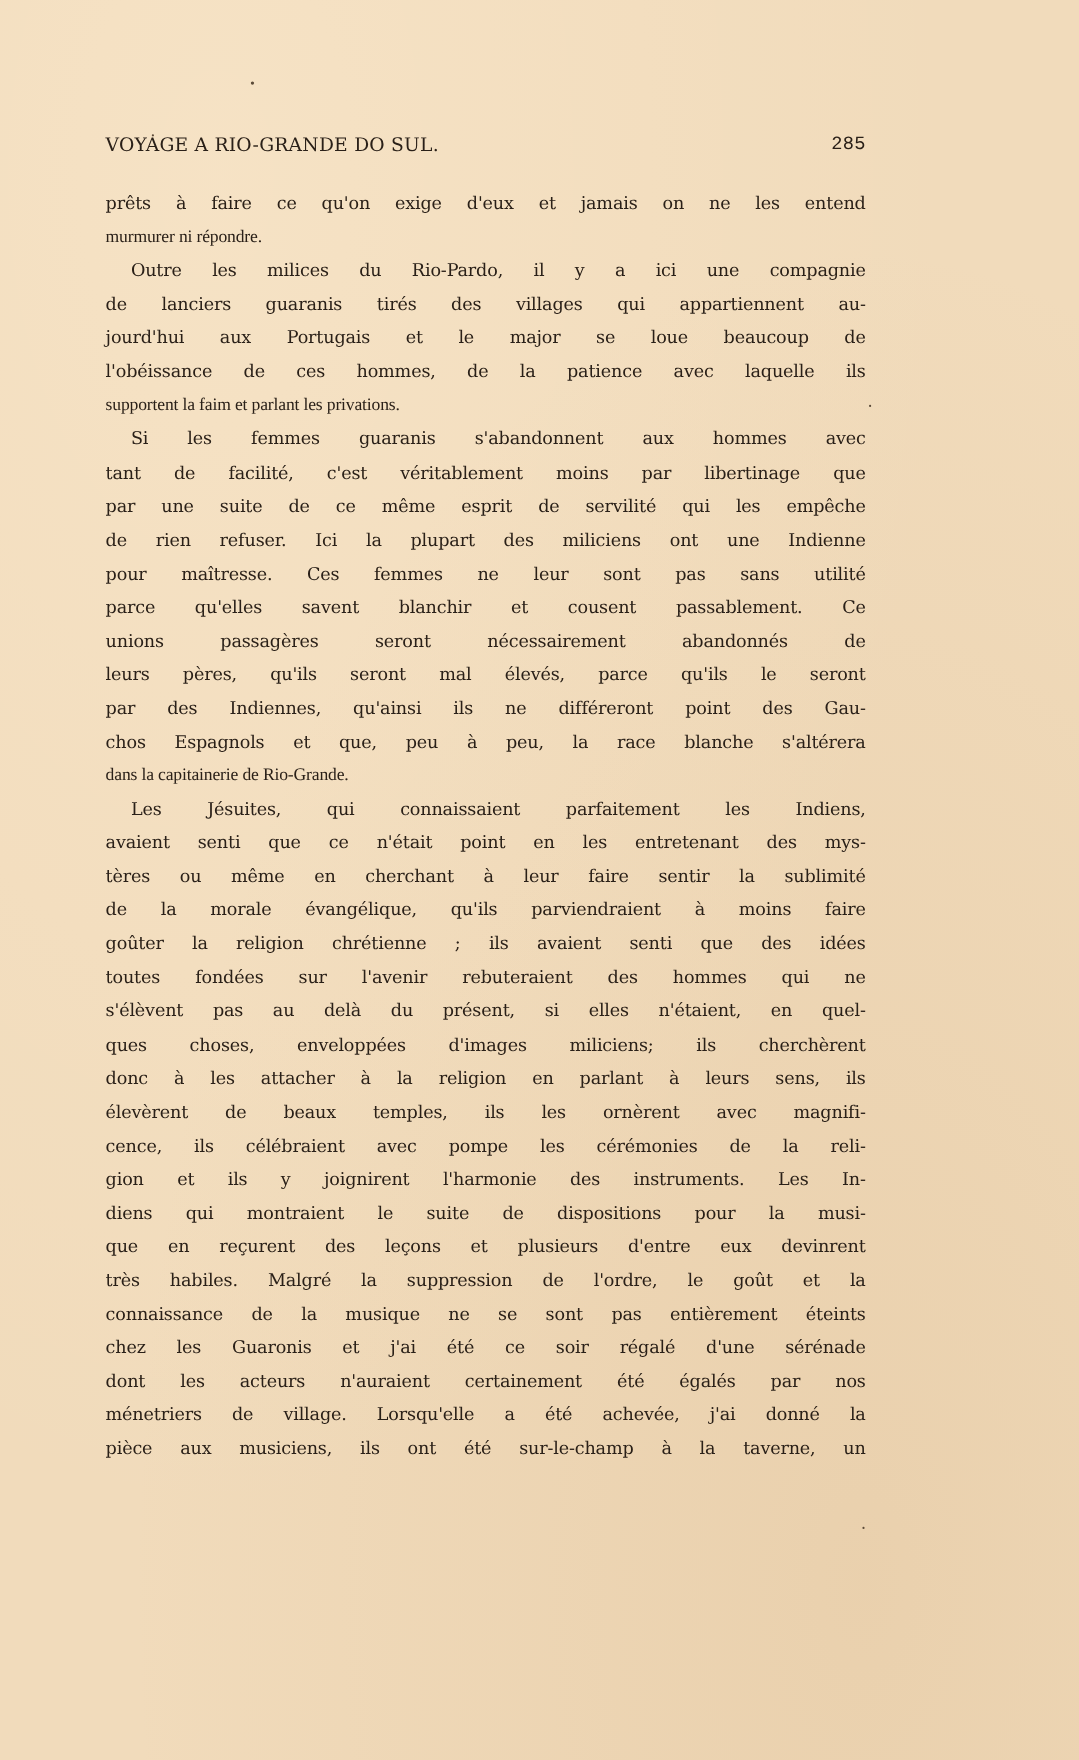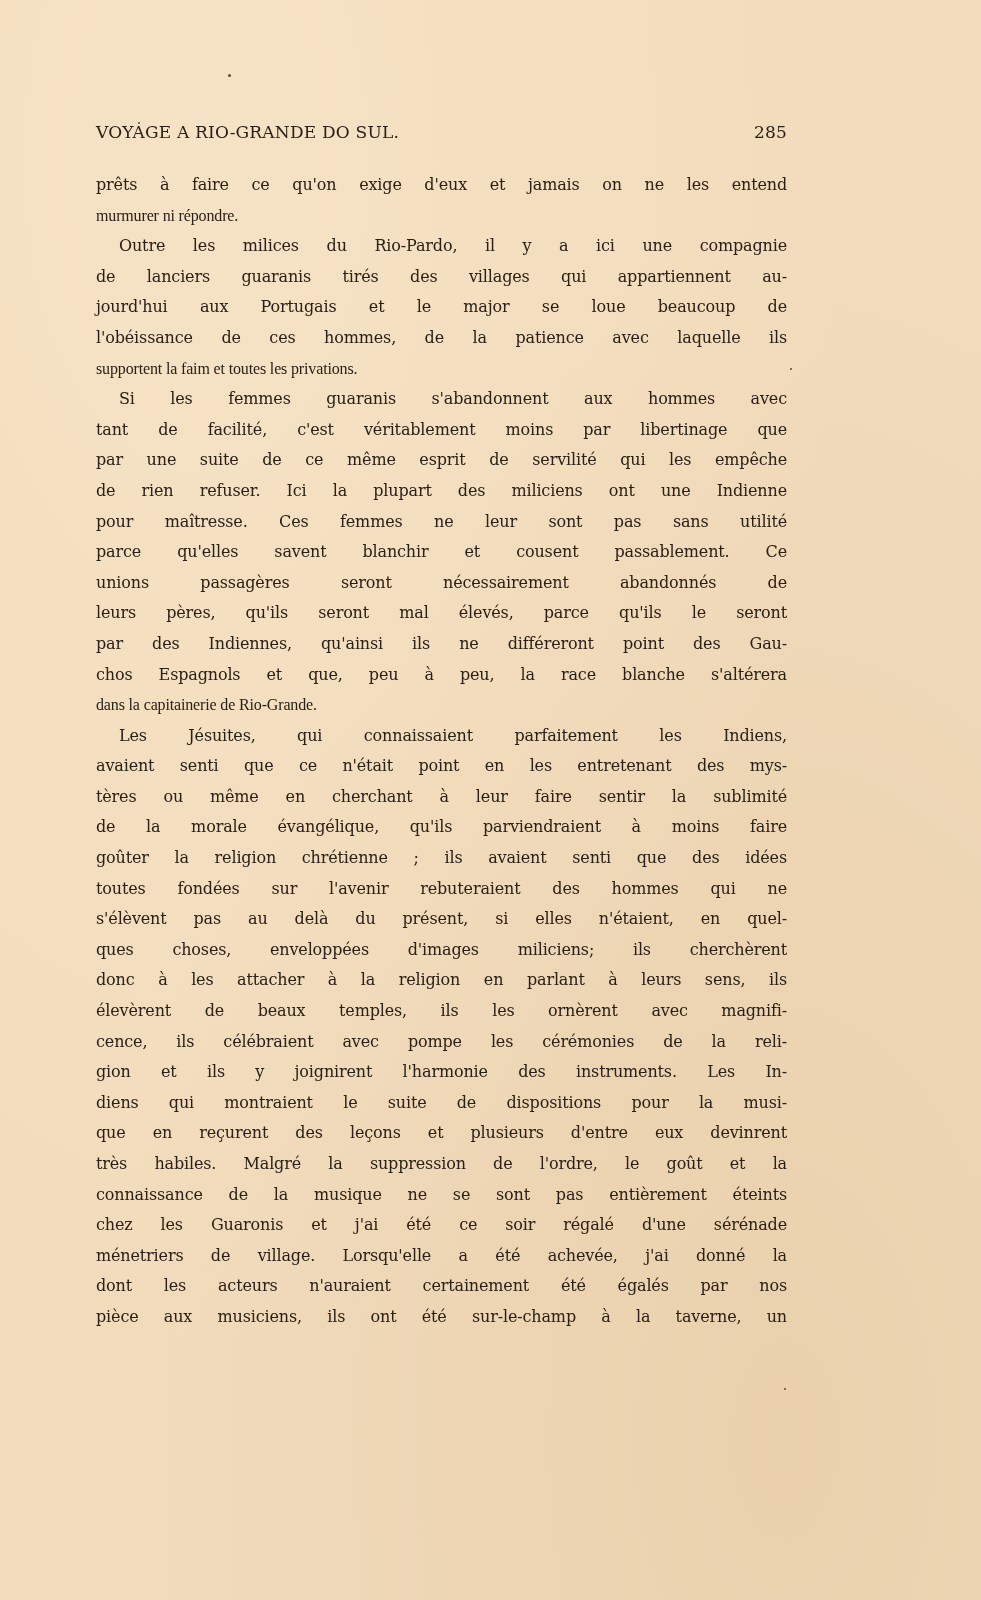--- a/index.html
+++ b/index.html
@@ -36,20 +36,21 @@
       right: 0;
       text-align: left;
       top: 4px;
       padding-right: 10px;
     }
     .running-head .folio {
       position: absolute;
       right: 0;
       top: 4px;
       font-size: 17px;
+      font-family: Liberation Mono, monospace;
     }
     .body-text {
       margin-top: 20px;
     }
     .line {
       height: 30.6px;
       line-height: 30.6px;
       font-size: 16px;
       white-space: nowrap;
       text-align: justify;
@@ -79,21 +80,21 @@
     <span class="title">VOYAGE A RIO-GRANDE DO SUL.</span>
     <span class="folio">285</span>
   </div>
   <div class="body-text" id="body-text">
       <div class="line">prêts à faire ce qu'on exige d'eux et jamais on ne les entend</div>
       <div class="line last">murmurer ni répondre.</div>
       <div class="line indent">Outre les milices du Rio-Pardo, il y a ici une compagnie</div>
       <div class="line">de lanciers guaranis tirés des villages qui appartiennent au-</div>
       <div class="line">jourd'hui aux Portugais et le major se loue beaucoup de</div>
       <div class="line">l'obéissance de ces hommes, de la patience avec laquelle ils</div>
-      <div class="line last">supportent la faim et toutes les privations.</div>
+      <div class="line last">supportent la faim et parlant les privations.</div>
       <div class="line indent">Si les femmes guaranis s'abandonnent aux hommes avec</div>
       <div class="line">tant de facilité, c'est véritablement moins par libertinage que</div>
       <div class="line">par une suite de ce même esprit de servilité qui les empêche</div>
       <div class="line">de rien refuser. Ici la plupart des miliciens ont une Indienne</div>
       <div class="line">pour maîtresse. Ces femmes ne leur sont pas sans utilité</div>
       <div class="line">parce qu'elles savent blanchir et cousent passablement. Ce</div>
       <div class="line">unions passagères seront nécessairement abandonnés de</div>
       <div class="line">leurs pères, qu'ils seront mal élevés, parce qu'ils le seront</div>
       <div class="line">par des Indiennes, qu'ainsi ils ne différeront point des Gau-</div>
       <div class="line">chos Espagnols et que, peu à peu, la race blanche s'altérera</div>
@@ -108,22 +109,22 @@
       <div class="line">ques choses, enveloppées d'images miliciens; ils cherchèrent</div>
       <div class="line">donc à les attacher à la religion en parlant à leurs sens, ils</div>
       <div class="line">élevèrent de beaux temples, ils les ornèrent avec magnifi-</div>
       <div class="line">cence, ils célébraient avec pompe les cérémonies de la reli-</div>
       <div class="line">gion et ils y joignirent l'harmonie des instruments. Les In-</div>
       <div class="line">diens qui montraient le suite de dispositions pour la musi-</div>
       <div class="line">que en reçurent des leçons et plusieurs d'entre eux devinrent</div>
       <div class="line">très habiles. Malgré la suppression de l'ordre, le goût et la</div>
       <div class="line">connaissance de la musique ne se sont pas entièrement éteints</div>
       <div class="line">chez les Guaronis et j'ai été ce soir régalé d'une sérénade</div>
+      <div class="line">dont les acteurs n'auraient certainement été égalés par nos</div>
       <div class="line">ménetriers de village. Lorsqu'elle a été achevée, j'ai donné la</div>
-      <div class="line">dont les acteurs n'auraient certainement été égalés par nos</div>
       <div class="line">pièce aux musiciens, ils ont été sur-le-champ à la taverne, un</div>
     </div>
 </div>
 
 <span class="speck" style="left:228px;top:74px;"></span>
 <span class="speck" style="left:138px;top:122px;width:2px;height:2px;"></span>
 <span class="speck" style="left:790px;top:368px;width:2px;height:2px;"></span>
 <span class="speck" style="left:784px;top:1388px;width:2px;height:2px;"></span>
 
 </body></html>

